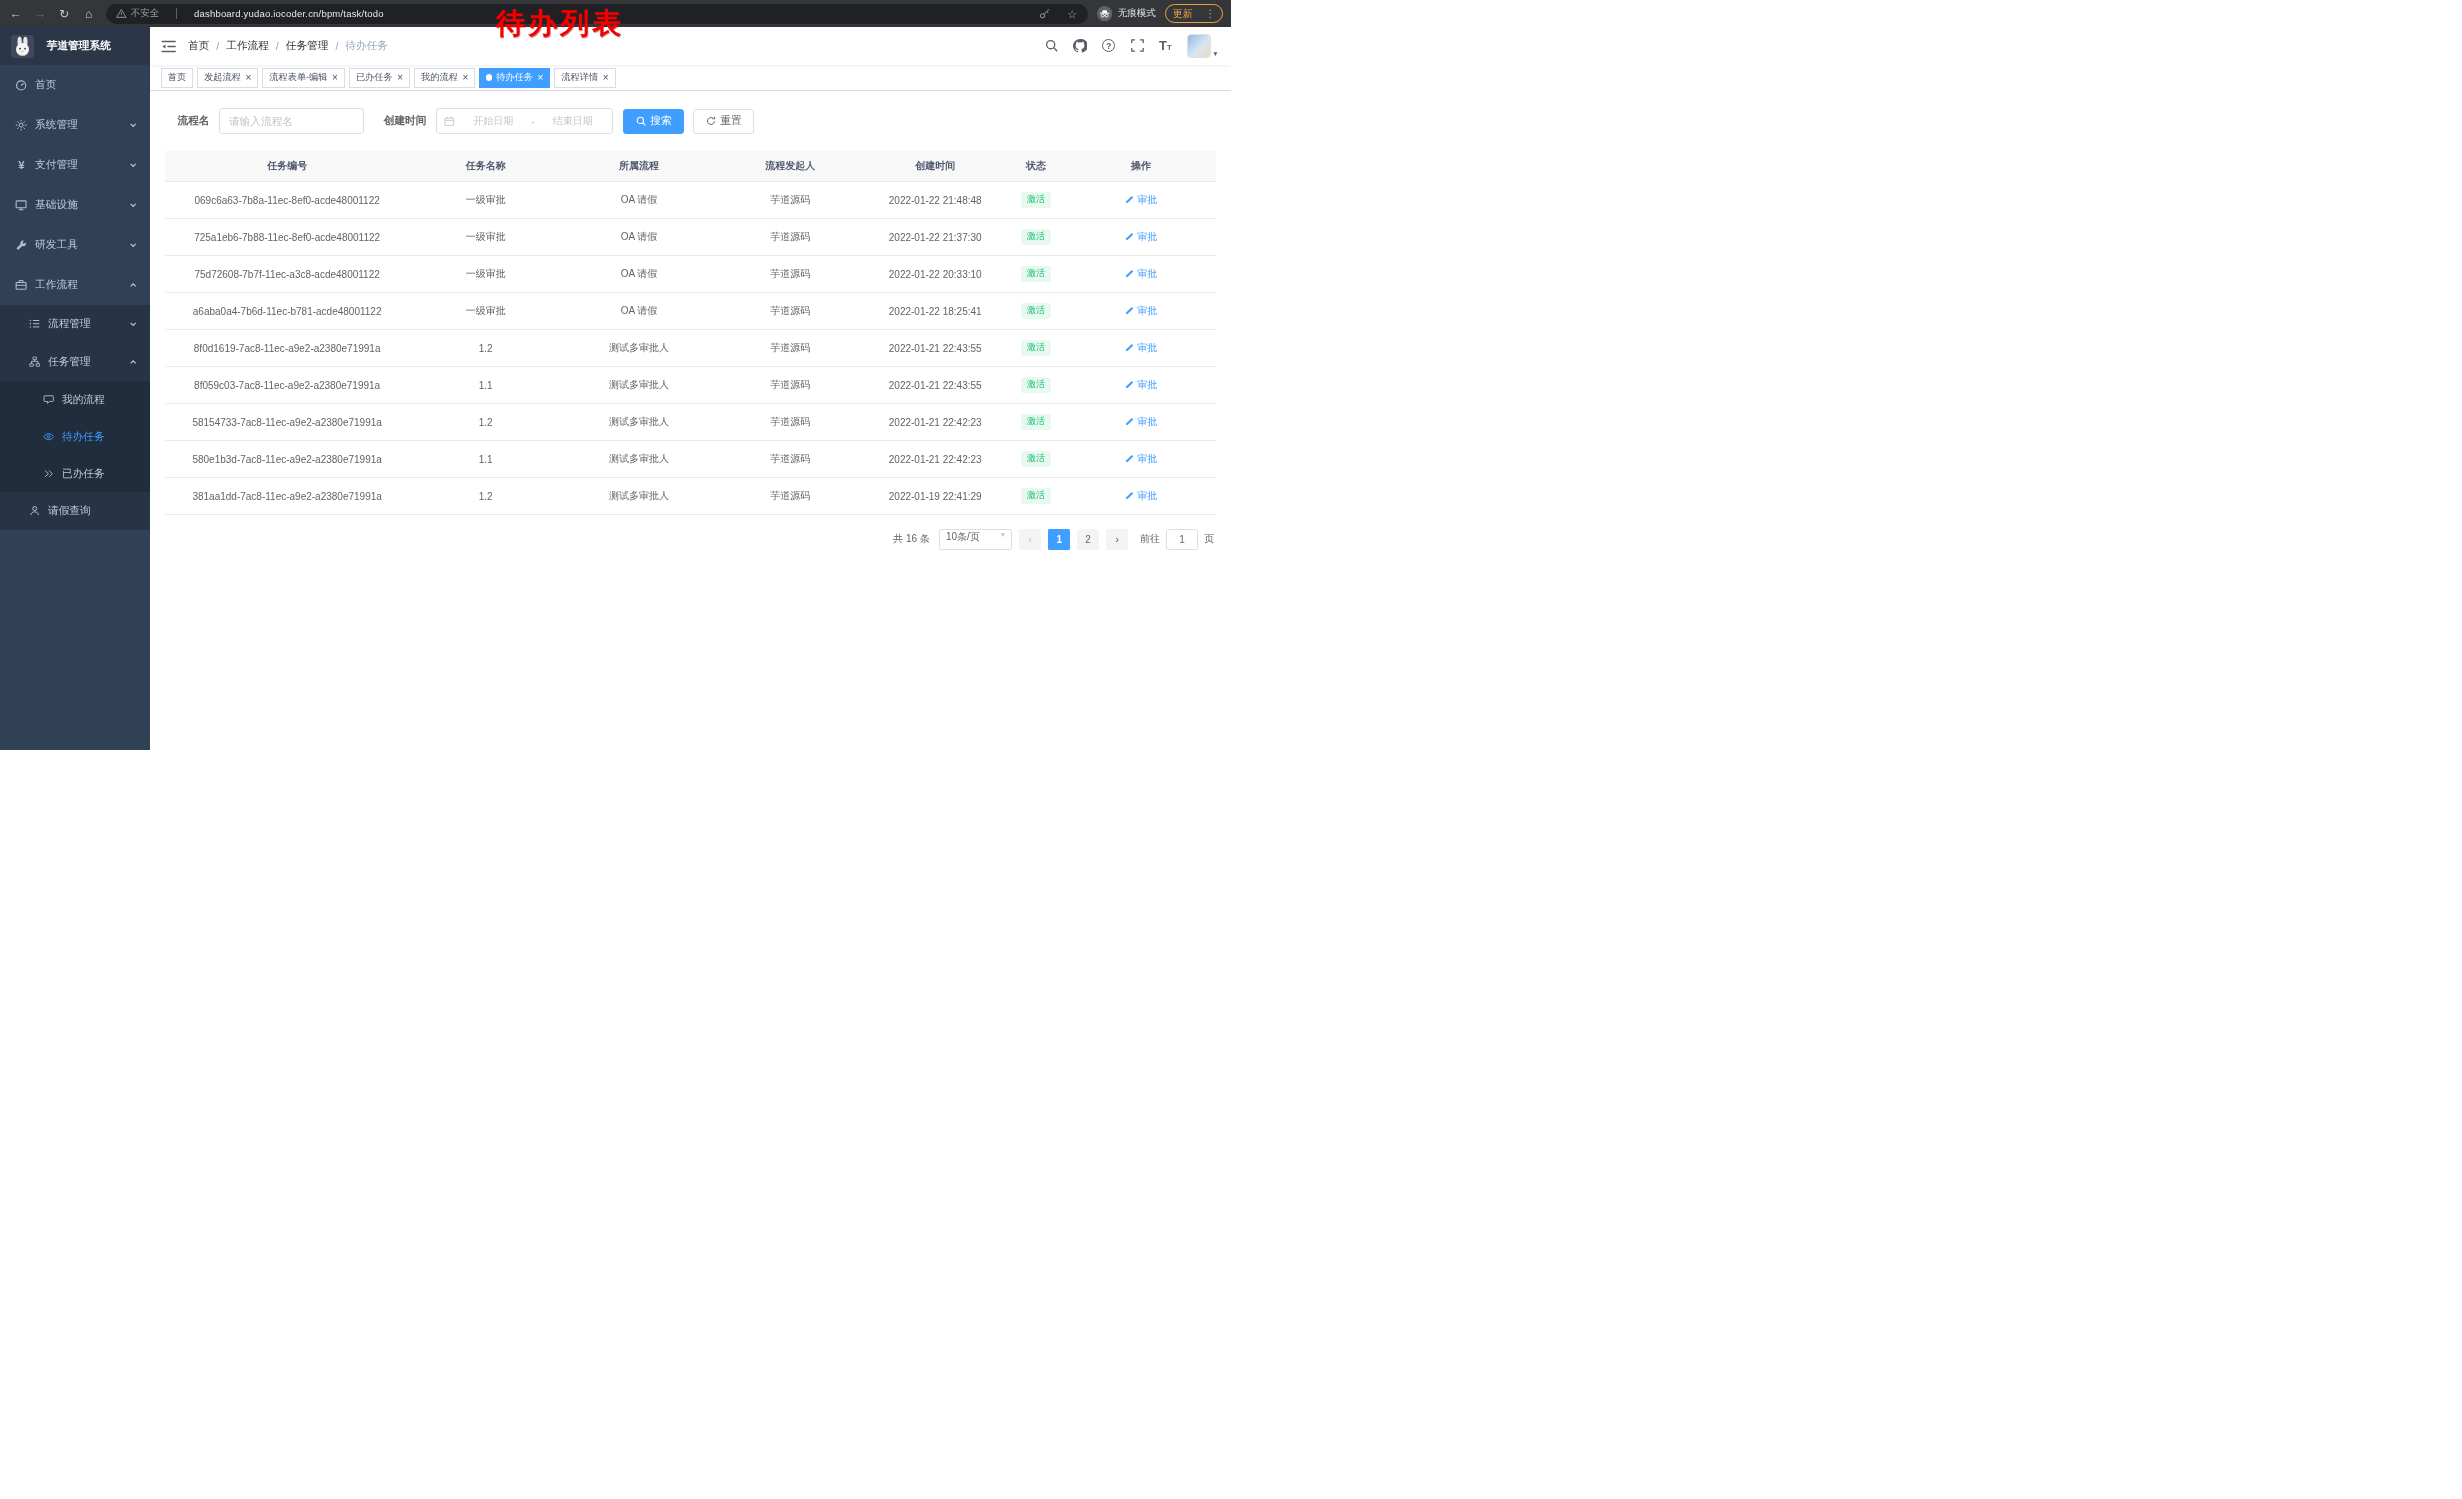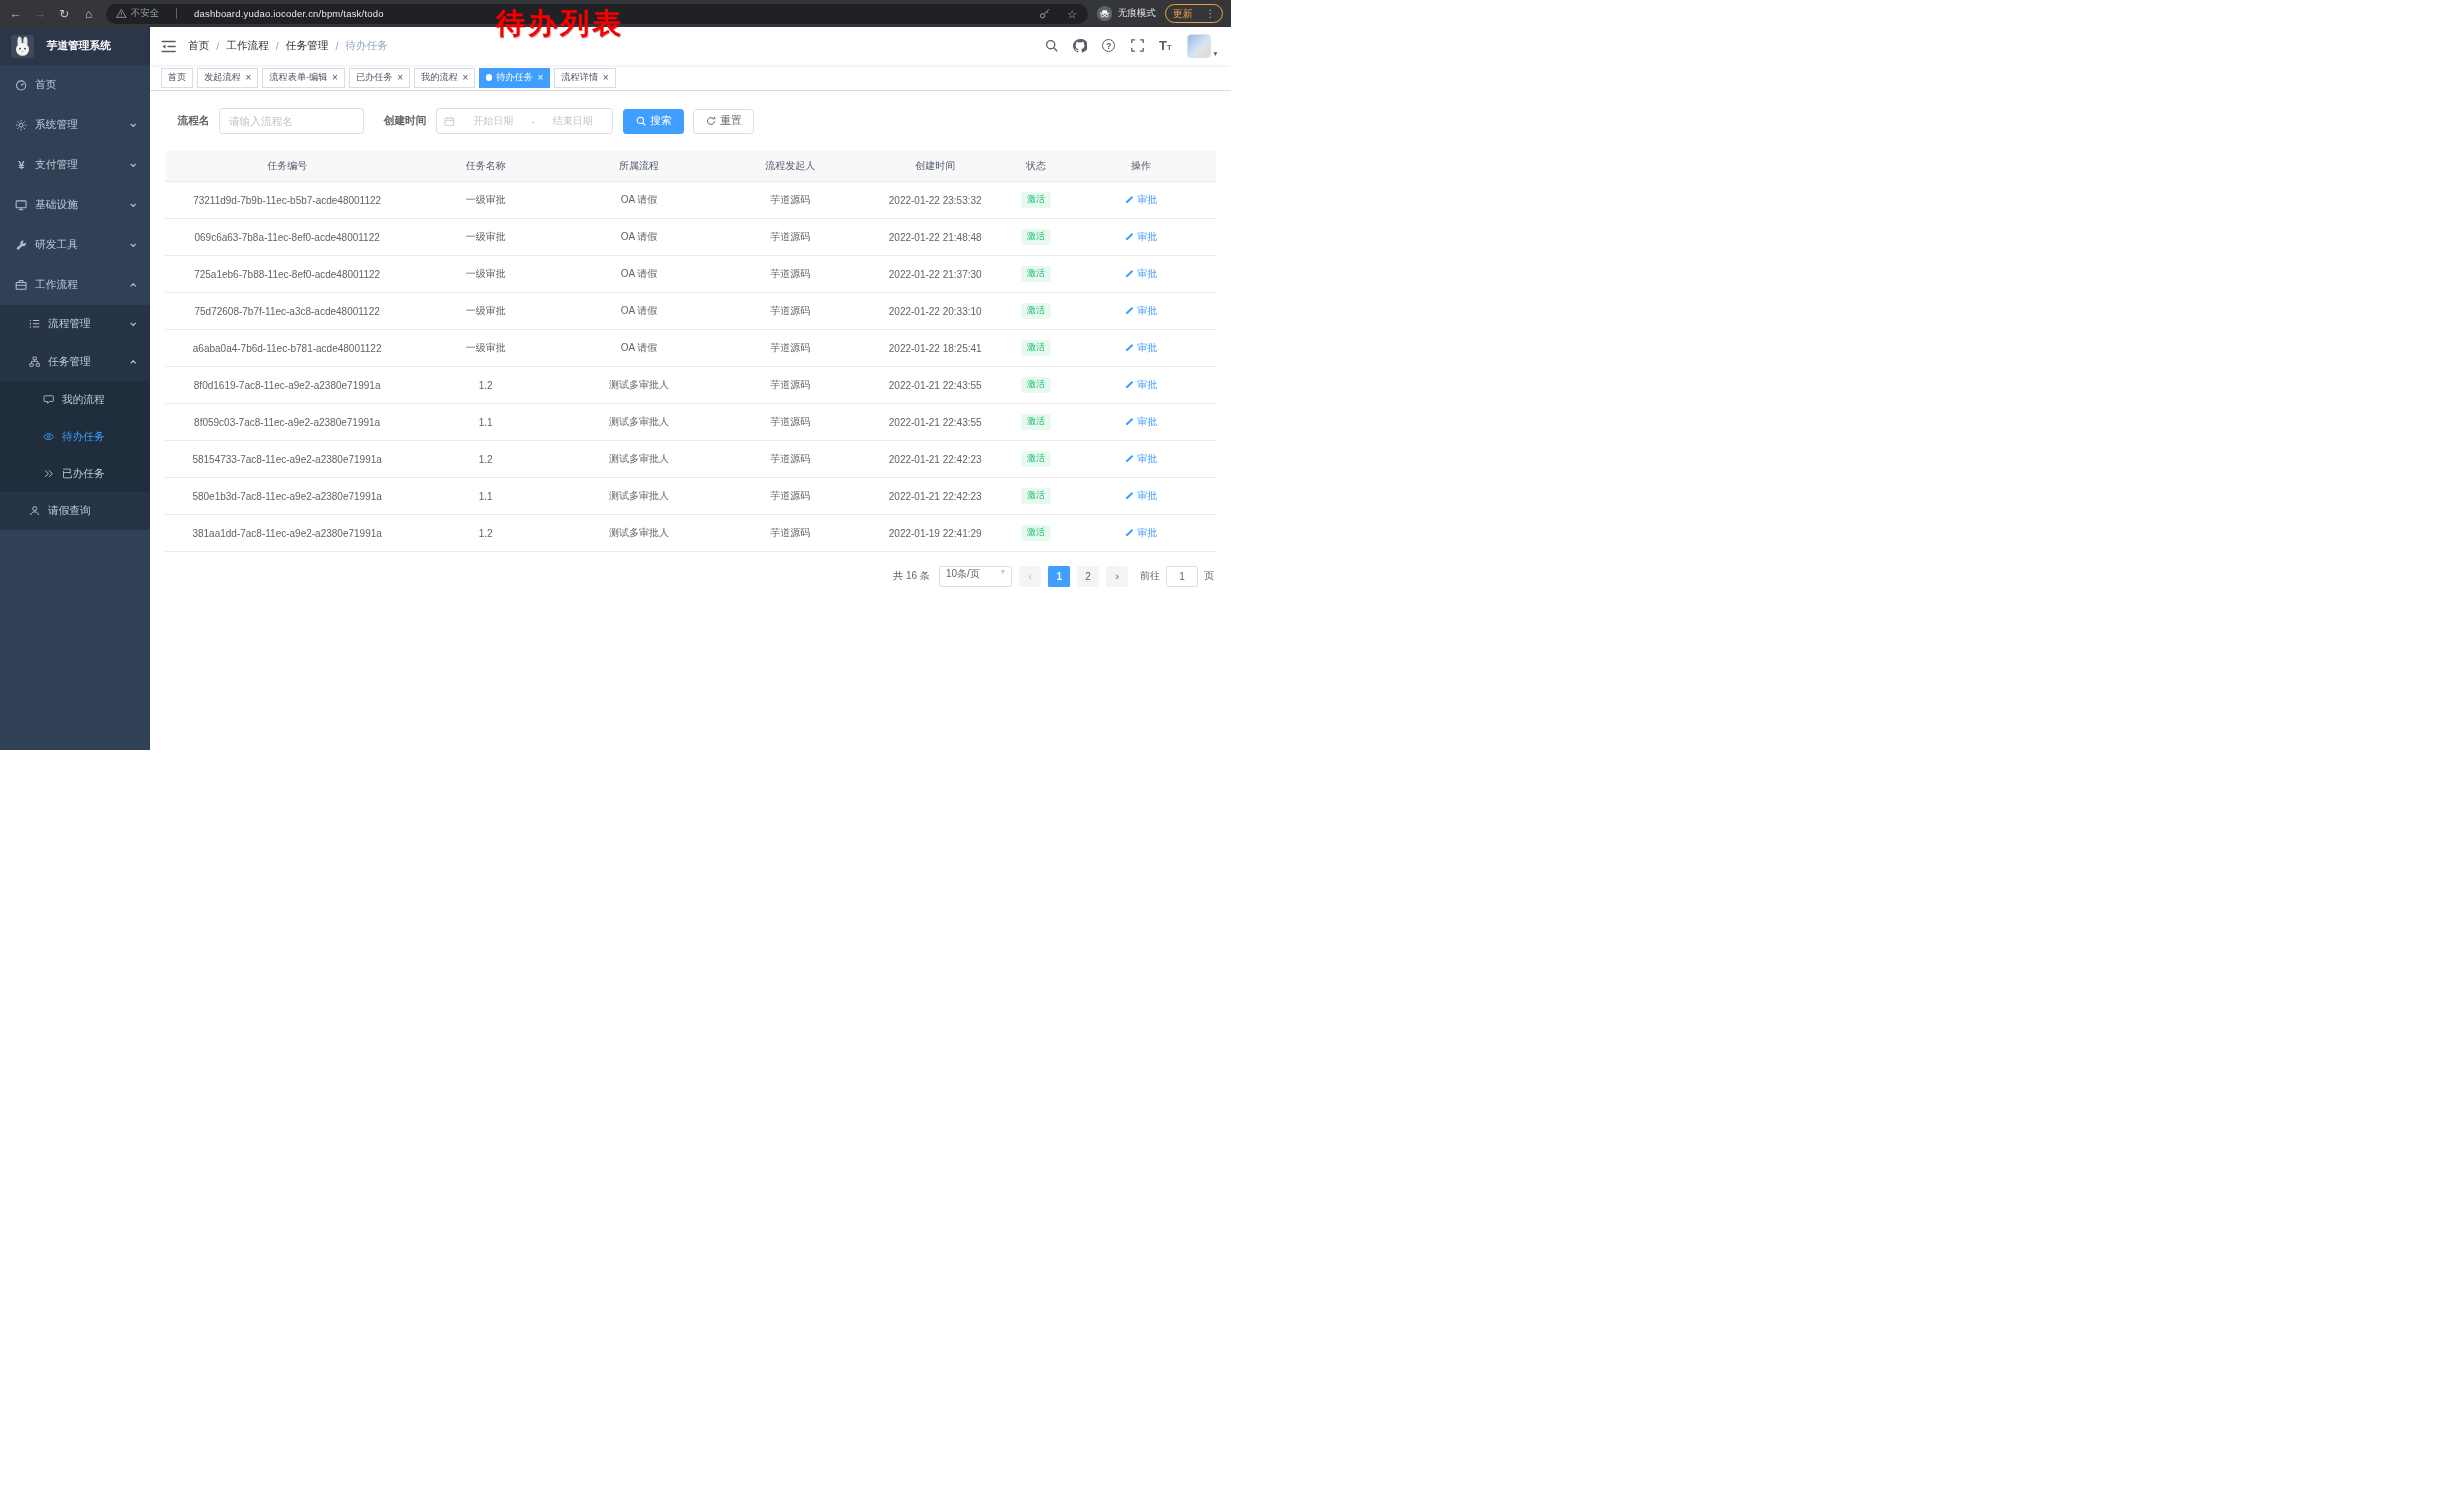--- a/index.html
+++ b/index.html
@@ -122,21 +122,21 @@
     height: 25px; border-radius: 3.1px; font-size: 10.7px; padding: 0 11.4px;
     display: inline-flex; align-items: center; gap: 4.6px; cursor: pointer; border: 0.8px solid transparent;
     font-family: inherit;
   }
   .btn-primary { margin-left: 10.7px; background: #409eff; border-color: #409eff; color: #fff; }
   .btn-plain { margin-left: 9.2px; background: #fff; border-color: #dcdfe6; color: #606266; }
 
   
   table { width: 100%; border-collapse: collapse; table-layout: fixed; }
   thead th {
-    background: #f8f8f9; color: #515a6e; font-size: 10px; font-weight: 400;
+    background: #f8f8f9; color: #515a6e; font-size: 10px; font-weight: 700;
     height: 30.5px; text-align: center; border-bottom: 0.8px solid #e8eaec; white-space: nowrap;
   }
   tbody td {
     height: 37px; font-size: 10px; color: #606266; text-align: center;
     border-bottom: 0.8px solid #e8eaec; white-space: nowrap; overflow: hidden; text-overflow: ellipsis;
   }
   .badge {
     display: inline-block; background: #e7f9f0; color: #19be6b;
     font-size: 9.2px; padding: 2.3px 6.1px; border-radius: 2.3px; line-height: 1.2;
   }
@@ -489,34 +489,20 @@
             <th>任务名称</th>
             <th>所属流程</th>
             <th>流程发起人</th>
             <th>创建时间</th>
             <th>状态</th>
             <th>操作</th>
           </tr>
         </thead>
         <tbody>
             <tr>
-              <td>73211d9d-7b9b-11ec-b5b7-acde48001122</td>
-              <td>一级审批</td>
-              <td>OA 请假</td>
-              <td>芋道源码</td>
-              <td>2022-01-22 23:53:32</td>
-              <td><span class="badge">激活</span></td>
-              <td><a class="action-link">
-                  <svg viewBox="0 0 16 16" width="9.2" height="9.2" fill="currentColor">
-                    <path d="M11.8 1.6l2.6 2.6-9.5 9.5-3.3.7.7-3.3z"></path>
-                  </svg>
-                  <span>审批</span>
-                </a></td>
-            </tr>
-            <tr>
               <td>069c6a63-7b8a-11ec-8ef0-acde48001122</td>
               <td>一级审批</td>
               <td>OA 请假</td>
               <td>芋道源码</td>
               <td>2022-01-22 21:48:48</td>
               <td><span class="badge">激活</span></td>
               <td><a class="action-link">
                   <svg viewBox="0 0 16 16" width="9.2" height="9.2" fill="currentColor">
                     <path d="M11.8 1.6l2.6 2.6-9.5 9.5-3.3.7.7-3.3z"></path>
                   </svg>

